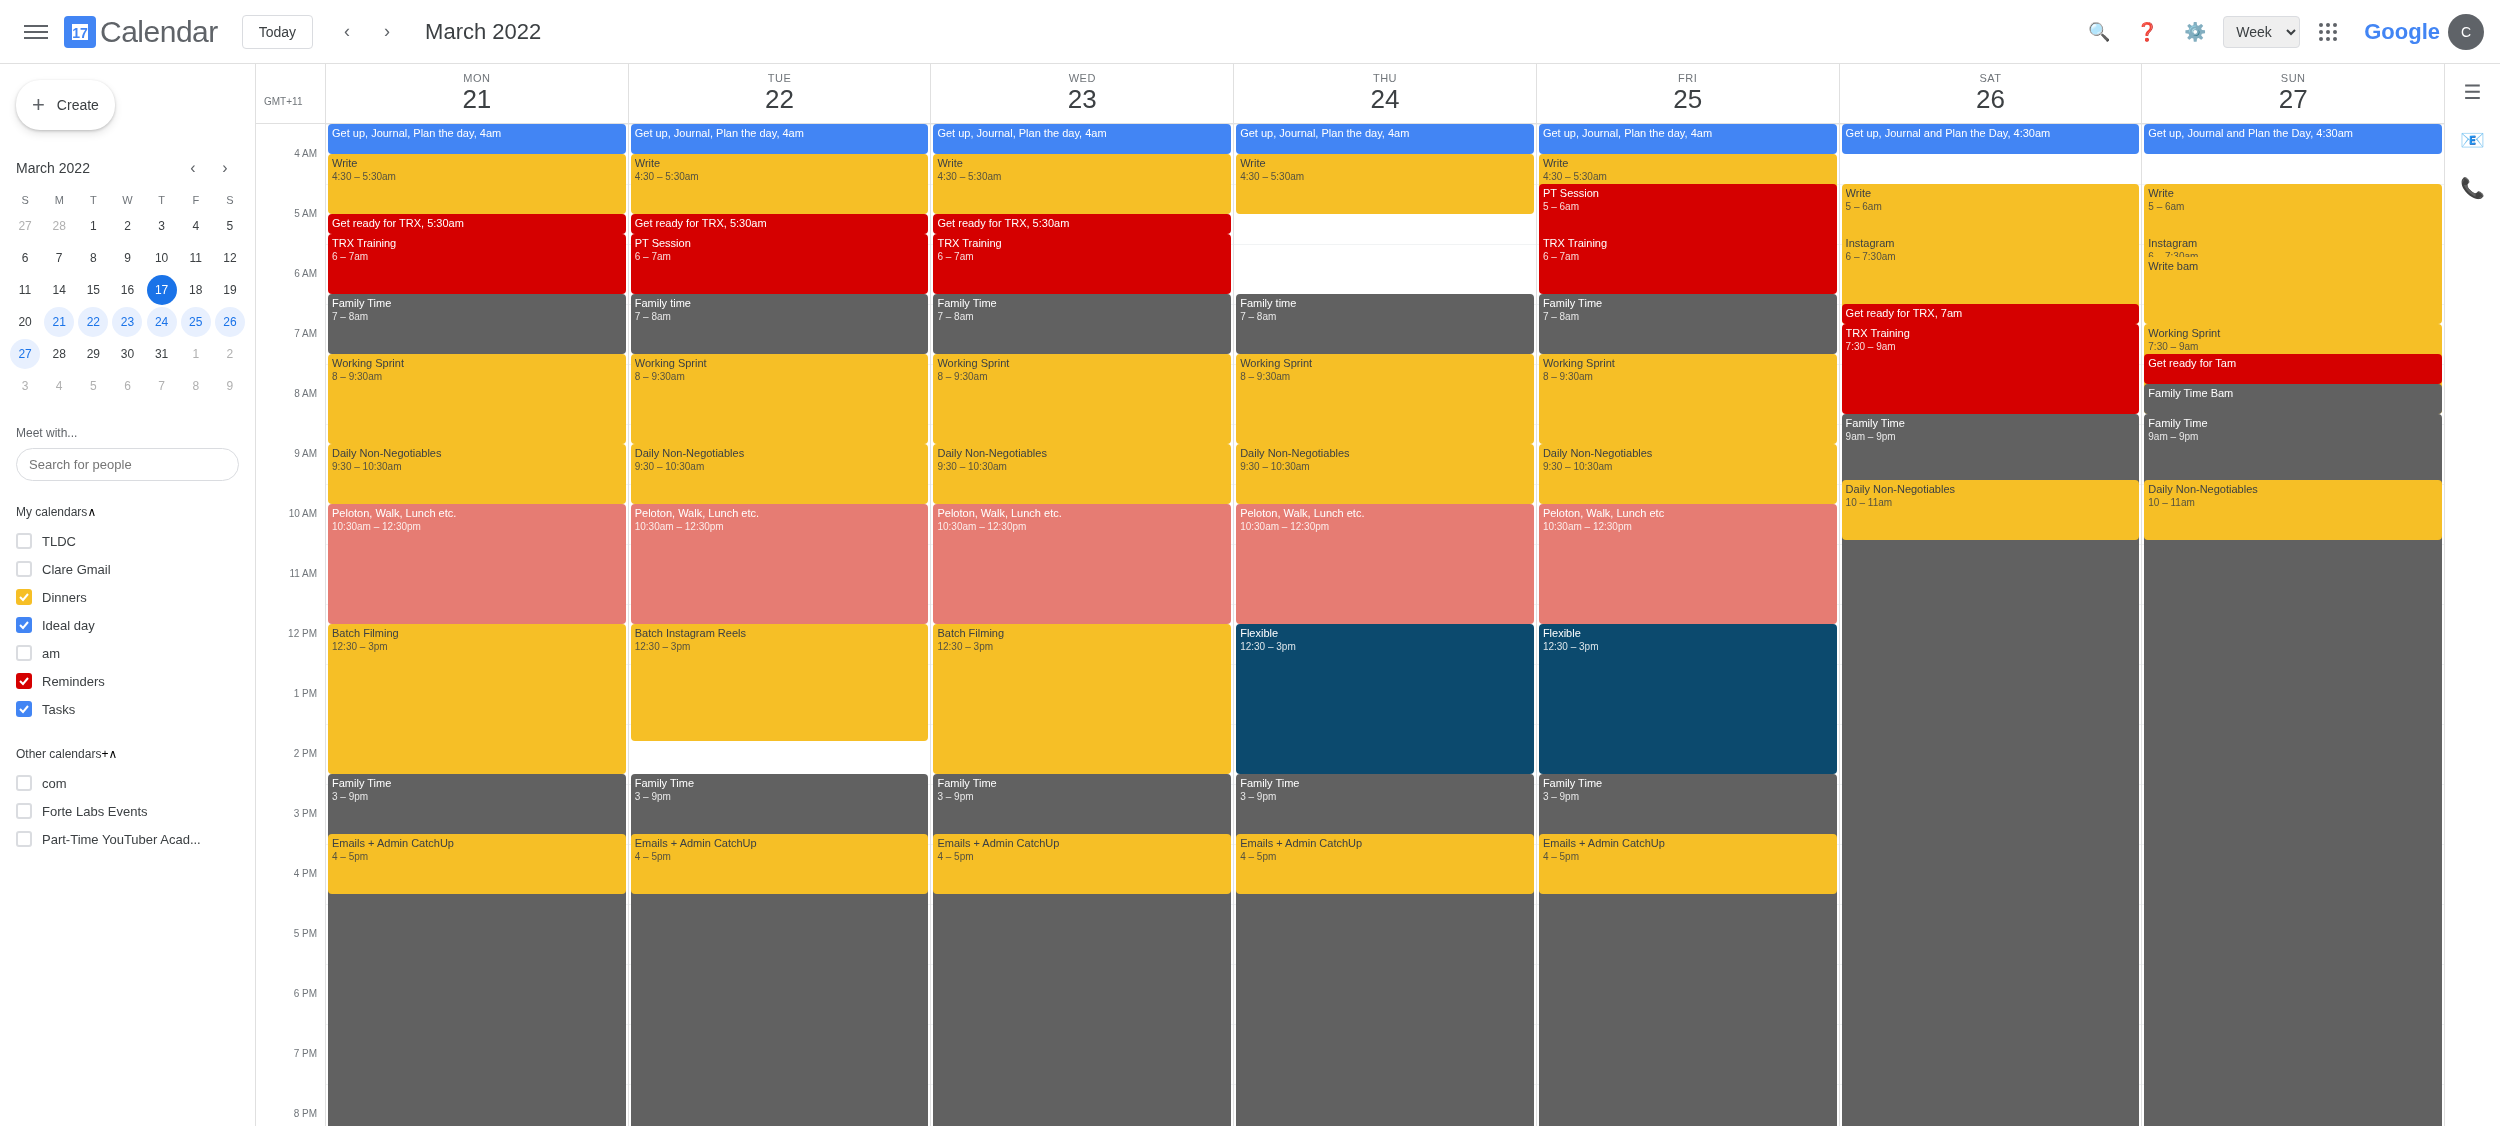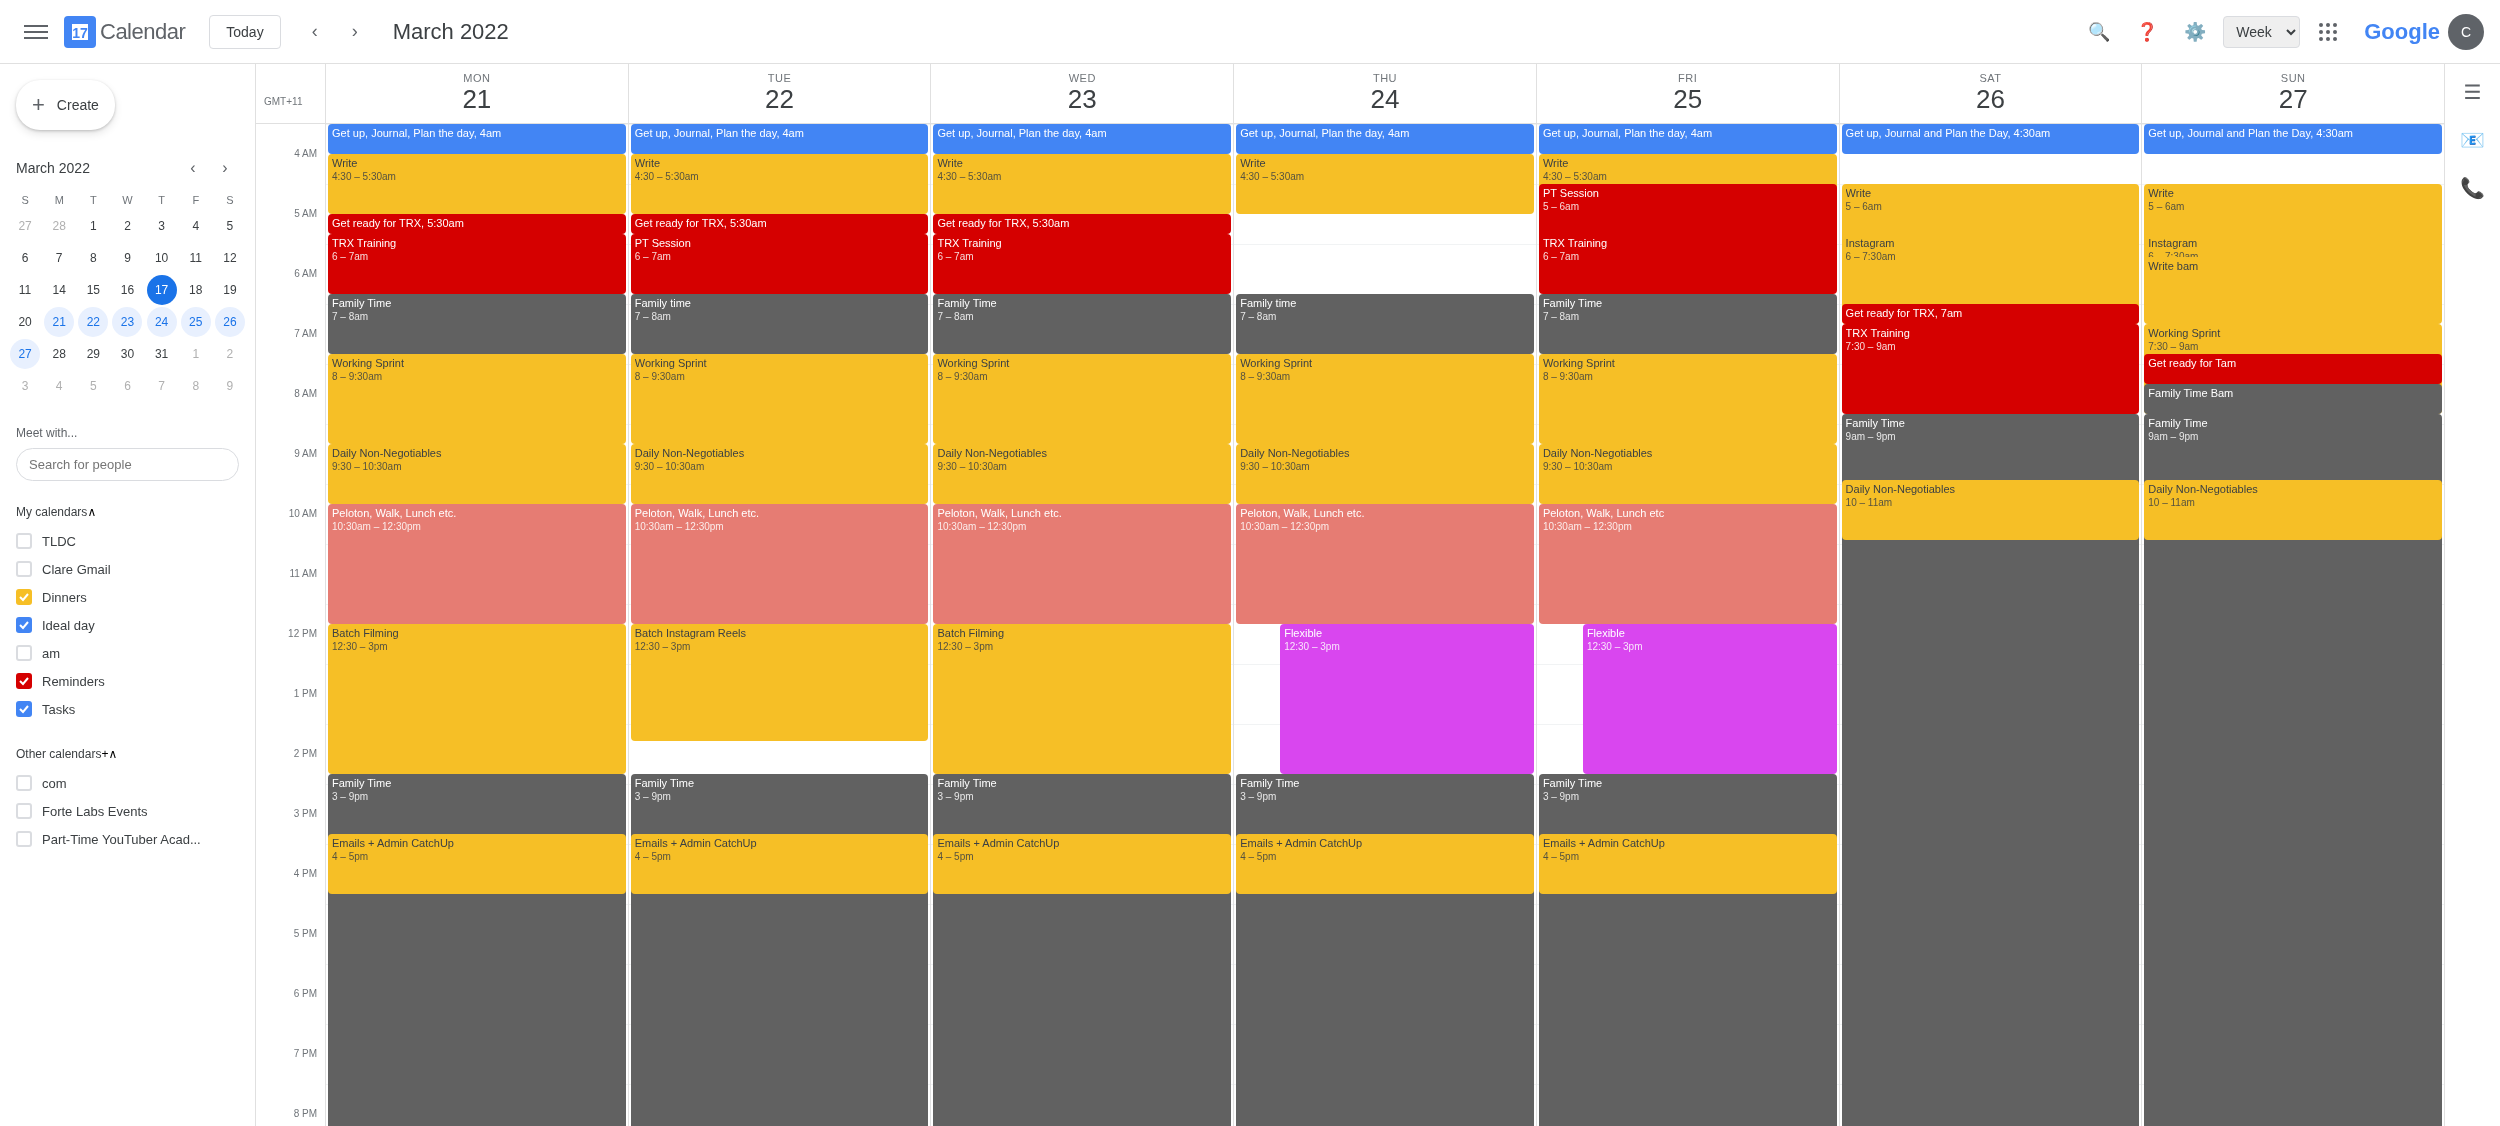--- a/index.html
+++ b/index.html
@@ -9,21 +9,21 @@
     .topbar {
       display: flex; align-items: center; height: 64px;
       padding: 0 16px; border-bottom: 1px solid #e0e0e0;
       position: fixed; top: 0; left: 0; right: 0; background: #fff; z-index: 100;
     }
     .topbar-left { display: flex; align-items: center; gap: 8px; }
     .menu-icon { width: 40px; height: 40px; display: flex; align-items: center; justify-content: center; cursor: pointer; border-radius: 50%; }
     .menu-icon svg { width: 24px; height: 24px; }
     .app-logo { display: flex; align-items: center; gap: 4px; }
     .app-logo-img { width: 32px; height: 32px; background: #4285f4; border-radius: 4px; display: flex; align-items: center; justify-content: center; color: white; font-weight: bold; font-size: 14px; }
-    .app-name { font-size: 22px; color: #5f6368; font-weight: 400; letter-spacing: -0.5px; }
+    .app-name { font-size: 30px; color: #5f6368; font-weight: 400; letter-spacing: -0.5px; }
     .today-btn {
       margin-left: 16px; padding: 8px 16px; border: 1px solid #dadce0;
       border-radius: 4px; cursor: pointer; font-size: 14px; color: #3c4043; background: #fff;
     }
     .nav-arrows { display: flex; gap: 4px; margin-left: 8px; }
     .nav-arrow { width: 36px; height: 36px; border-radius: 50%; display: flex; align-items: center; justify-content: center; cursor: pointer; border: none; background: none; font-size: 18px; color: #5f6368; }
     .month-title { margin-left: 12px; font-size: 22px; color: #3c4043; font-weight: 400; }
     .topbar-right { margin-left: auto; display: flex; align-items: center; gap: 8px; }
     .icon-btn { width: 40px; height: 40px; border-radius: 50%; display: flex; align-items: center; justify-content: center; cursor: pointer; border: none; background: none; color: #5f6368; font-size: 18px; }
     .week-select { padding: 6px 8px; border: 1px solid #dadce0; border-radius: 4px; font-size: 14px; cursor: pointer; color: #3c4043; }
@@ -116,21 +116,21 @@
       line-height: 1.3;
     }
     .event-title { font-weight: 500; white-space: nowrap; overflow: hidden; text-overflow: ellipsis; }
     .event-time { font-size: 10px; opacity: 0.85; white-space: nowrap; overflow: hidden; text-overflow: ellipsis; }
 
     
     .ev-blue { background: #4285f4; color: white; }
     .ev-red { background: #d50000; color: white; }
     .ev-dark-gray { background: #616161; color: white; }
     .ev-yellow { background: #f6bf26; color: #3c4043; }
-    .ev-navy { background: #d946ef; color: white; margin-left: 44px; }
+    .ev-navy { background: #0c4a6e; color: white; }
     .ev-pink { background: #e67c73; color: white; }
 
     .right-panel {
       width: 56px; border-left: 1px solid #e0e0e0; display: flex; flex-direction: column; align-items: center; padding-top: 8px; gap: 8px;
     }
     .right-panel-icon { width: 40px; height: 40px; display: flex; align-items: center; justify-content: center; cursor: pointer; border-radius: 50%; font-size: 20px; color: #5f6368; }
   </style>
 </head>
 <body>
 

